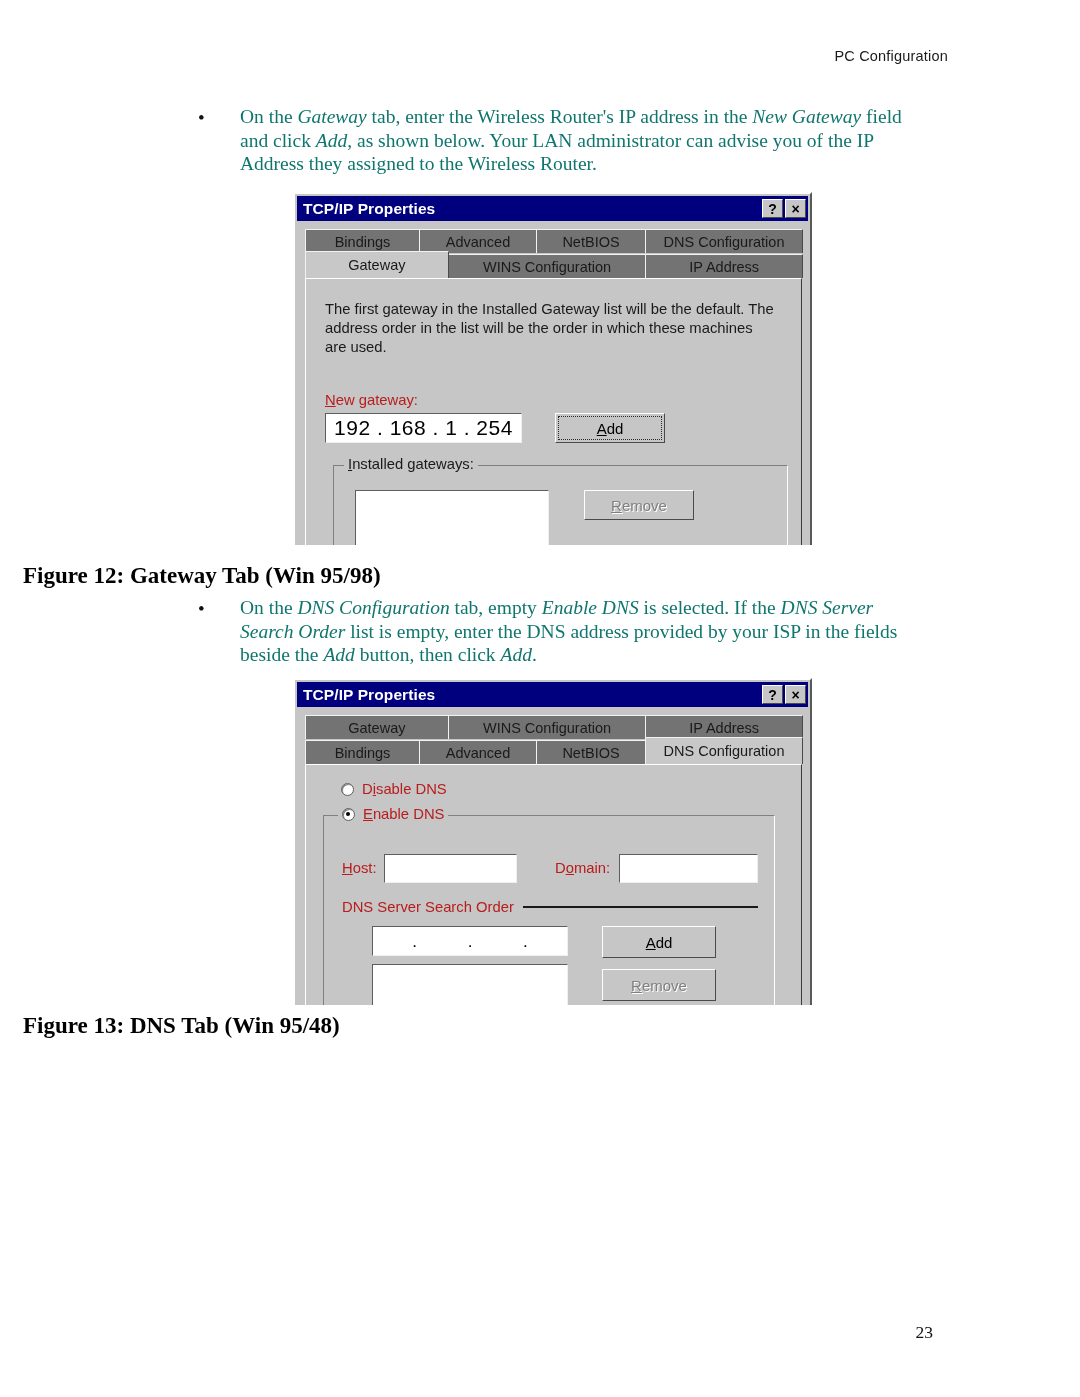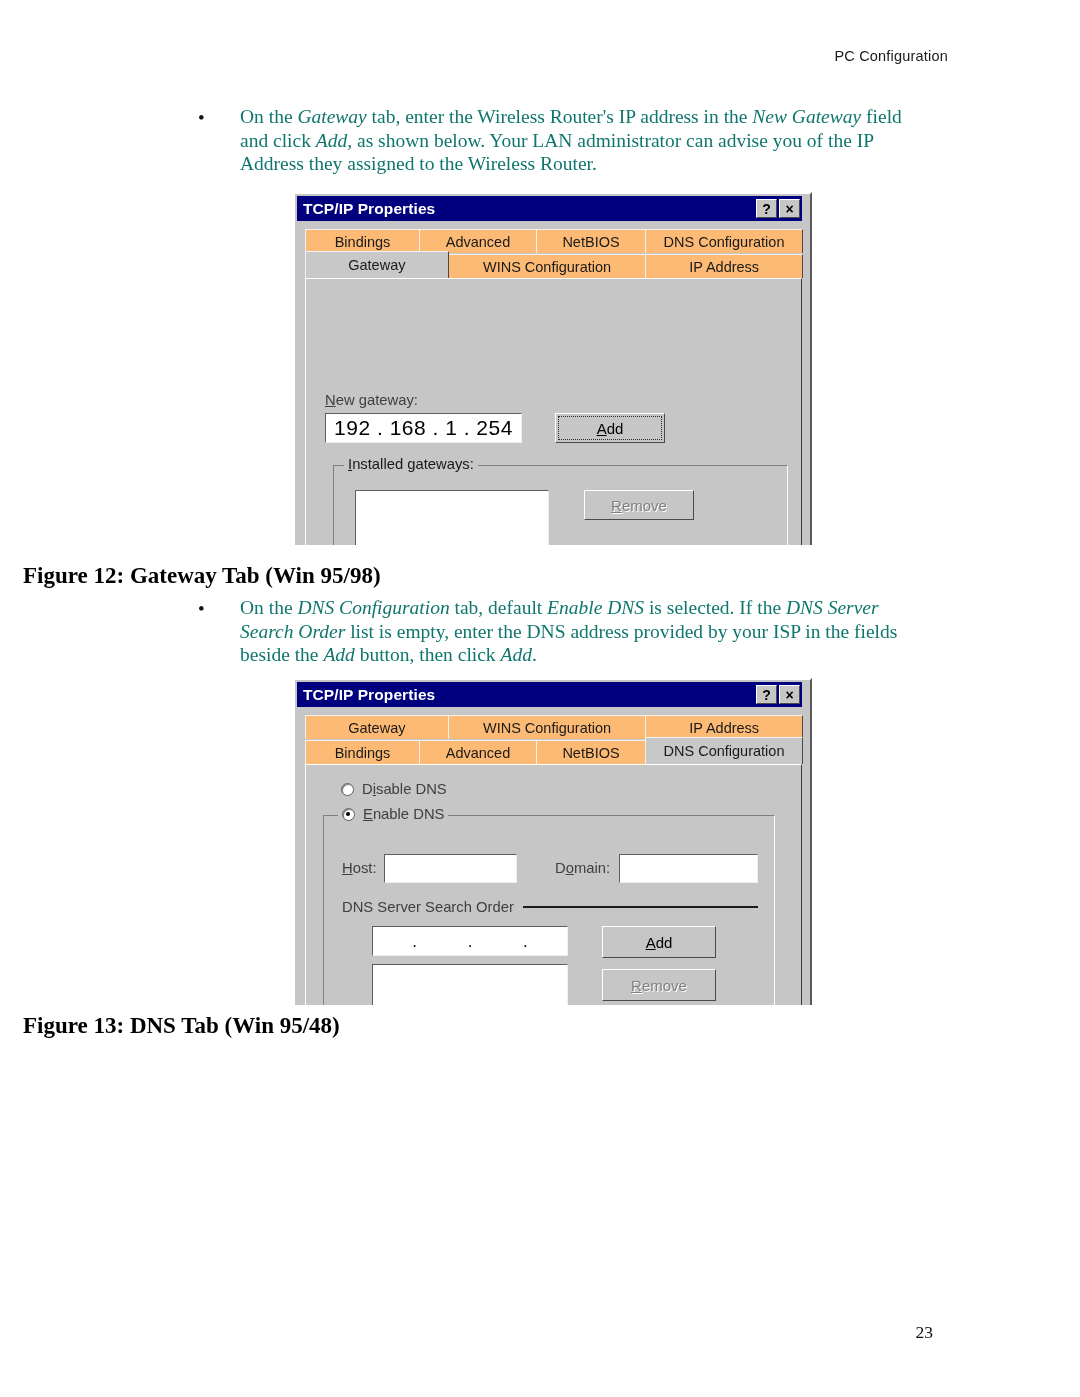--- a/index.html
+++ b/index.html
@@ -98,21 +98,21 @@
     left: 293px; top: 678px;
     width: 519px; height: 327px;
   }
 
   .titlebar {
     height: 25px;
     background: #00007e;
     display: flex;
     align-items: center;
     justify-content: space-between;
-    margin: 2px 8px 0 2px;
+    margin: 2px 2px 0 2px;
     padding: 0 2px 0 6px;
     box-sizing: border-box;
   }
   .titlebar-text {
     color: #ffffff;
     font-size: 15.5px;
     font-weight: bold;
     letter-spacing: .1px;
     white-space: nowrap;
   }
@@ -136,21 +136,21 @@
     margin: 7px 8px 0 10px;
     height: 50px;
   }
   .tab-row {
     display: flex;
     height: 25px;
     align-items: flex-end;
   }
   .tab {
     height: 24px;
-    background: #fdba74;
+    background: #737373;
     border-top: 1.5px solid #f2f2f2;
     border-left: 1.5px solid #f2f2f2;
     border-right: 1.5px solid #4a4a4a;
     box-sizing: border-box;
     display: flex;
     align-items: center;
     justify-content: center;
     font-size: 14.5px;
     color: #1a1a1a;
     white-space: nowrap;
@@ -175,21 +175,21 @@
 
   .helper-text {
     font-size: 14.8px;
     line-height: 19px;
     color: #1a1a1a;
     padding: 0;
   }
 
   .field-label {
     font-size: 14.8px;
-    color: #404040;
+    color: #b91c1c;
     white-space: nowrap;
   }
   .field-label u { text-decoration: underline; }
 
   .text-input {
     background: #ffffff;
     border-top: 1.8px solid #5e5e5e;
     border-left: 1.8px solid #5e5e5e;
     border-right: 1.8px solid #efefef;
     border-bottom: 1.8px solid #efefef;
@@ -336,20 +336,21 @@
       <div class="tab" style="width:158px;">DNS Configuration</div>
     </div>
     <div class="tab-row" style="margin-top:0px;">
       <div class="tab active" style="width:144px;">Gateway</div>
       <div class="tab" style="width:199px;">WINS Configuration</div>
       <div class="tab" style="width:158px;">IP Address</div>
     </div>
   </div>
 
   <div class="tab-content" style="top:84px; bottom:0px;">
+    <div class="helper-text" style="position:absolute; left:19px; top:21px; width:450px;">The first gateway in the Installed Gateway list will be the default. The address order in the list will be the order in which these machines are used.</div>
 
     <div class="field-label" style="position:absolute; left:19px; top:113px;"><u>N</u>ew gateway:</div>
 
     <div class="text-input" style="position:absolute; left:19px; top:134px; width:197px; height:30px;">
       <span class="ip-value">192 . 168 . 1 . 254</span>
     </div>
 
     <div class="btn focused" style="position:absolute; left:249px; top:134px; width:110px; height:30px;">
         <span><u>A</u>dd</span>
       </div>
@@ -361,21 +362,21 @@
           <span><u>R</u>emove</span>
         </div>
     </div>
   </div>
 </div>
 
 <div class="figure-caption" id="caption-12">Figure 12: Gateway Tab (Win 95/98)</div>
 
 <div class="bullet-block" id="bullet-2">
   <span class="bullet-dot">•</span>
-  <div class="bullet-text"><span>On the </span><i>DNS Configuration</i><span> tab, default </span><i>Enable DNS</i><span> is selected. If the </span><i>DNS Server Search Order</i><span> list is empty, enter the DNS address provided by your ISP in the fields beside the </span><i>Add</i><span> button, then click </span><i>Add</i><span>.</span></div>
+  <div class="bullet-text"><span>On the </span><i>DNS Configuration</i><span> tab, empty </span><i>Enable DNS</i><span> is selected. If the </span><i>DNS Server Search Order</i><span> list is empty, enter the DNS address provided by your ISP in the fields beside the </span><i>Add</i><span> button, then click </span><i>Add</i><span>.</span></div>
 </div>
 
 <div class="win-dialog" id="dialog-dns">
 
   <div class="titlebar">
     <span class="titlebar-text">TCP/IP Properties</span>
     <span class="titlebar-buttons">
       <span class="tb-btn">?</span>
       <span class="tb-btn">×</span>
     </span>

